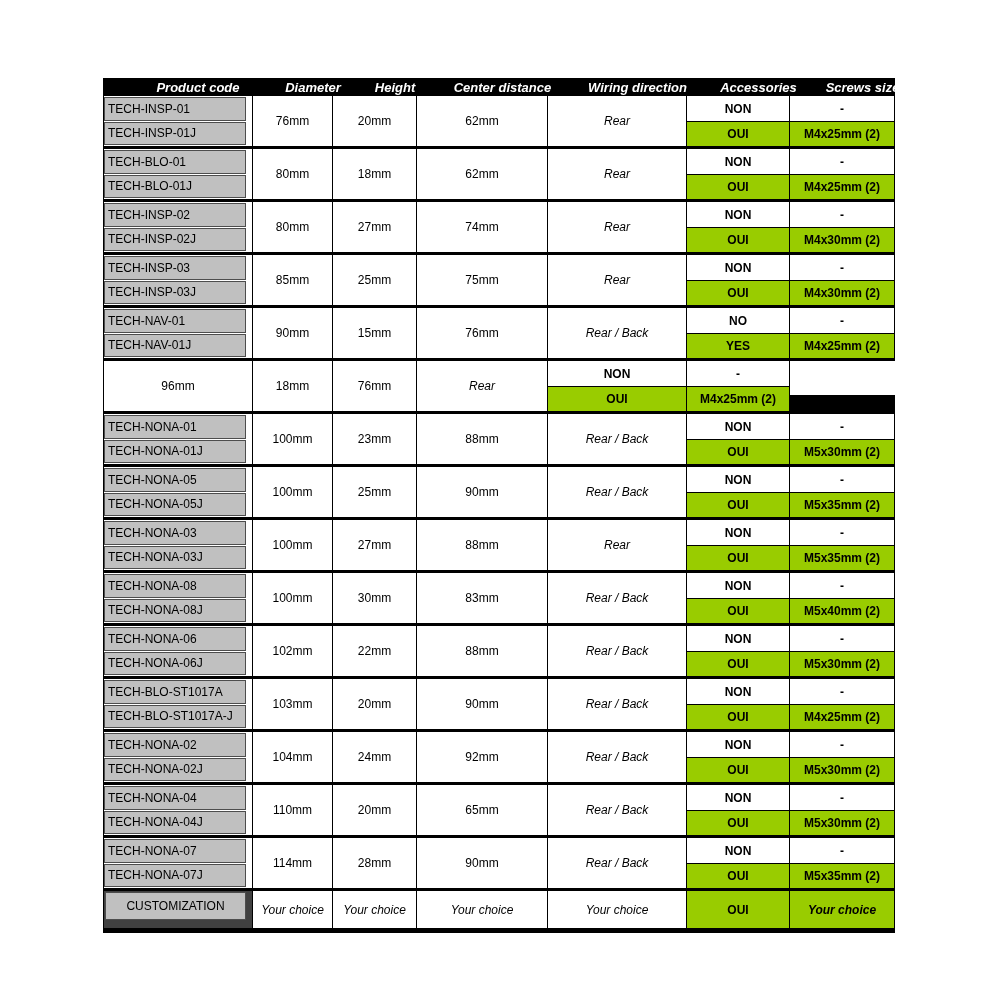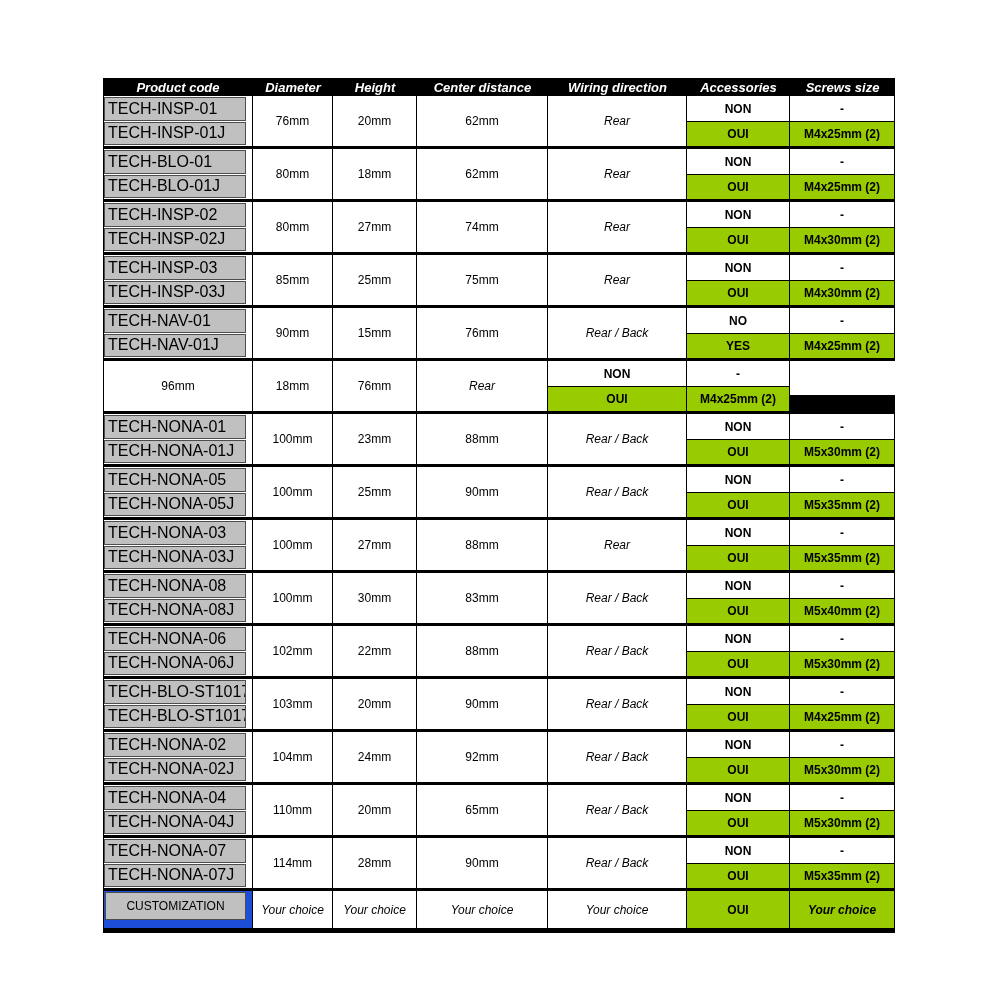--- a/index.html
+++ b/index.html
@@ -18,20 +18,21 @@
     width: 792px;
   }
   .grid-row {
     display: grid;
     grid-template-columns: 150px 80px 84px 131px 139px 103px 105px;
   }
   
   .header-row {
     height: 18px;
     background: var(--header-bg, #000);
+    padding-left: 20px;
   }
   .header-cell {
     color: var(--header-text, #fff);
     font-size: 13px;
     font-weight: bold;
     font-style: italic;
     display: flex;
     align-items: center;
     justify-content: center;
     line-height: 1;
@@ -55,21 +56,21 @@
     background: #fff;
   }
   .pcell {
     flex: 1;
     background: var(--code-bg, #c0c0c0);
     border: 1px solid #4d4d4d;
     box-sizing: border-box;
     display: flex;
     align-items: center;
     padding-left: 3px;
-    font-size: 16px;
+    font-size: 12px;
     line-height: 1;
     white-space: nowrap;
     overflow: hidden;
   }
   .col-merged {
     display: flex;
     align-items: center;
     justify-content: center;
     font-size: 12px;
     background: #fff;
@@ -101,21 +102,21 @@
     height: 37px;
     background: #fff;
   }
   .custom-row > .cell {
     box-sizing: border-box;
     border-right: 1px solid #000;
   }
   .custom-row > .cell:first-child { border-left: 1px solid #000; }
   .custom-products {
     padding: 1px 6px 8px 1px;
-    background: #1d4ed8;
+    background: #404040;
     display: flex;
   }
   .custom-pcell {
     flex: 1;
     background: var(--code-bg, #c0c0c0);
     border: 1px solid #4d4d4d;
     box-sizing: border-box;
     display: flex;
     align-items: center;
     justify-content: center;

